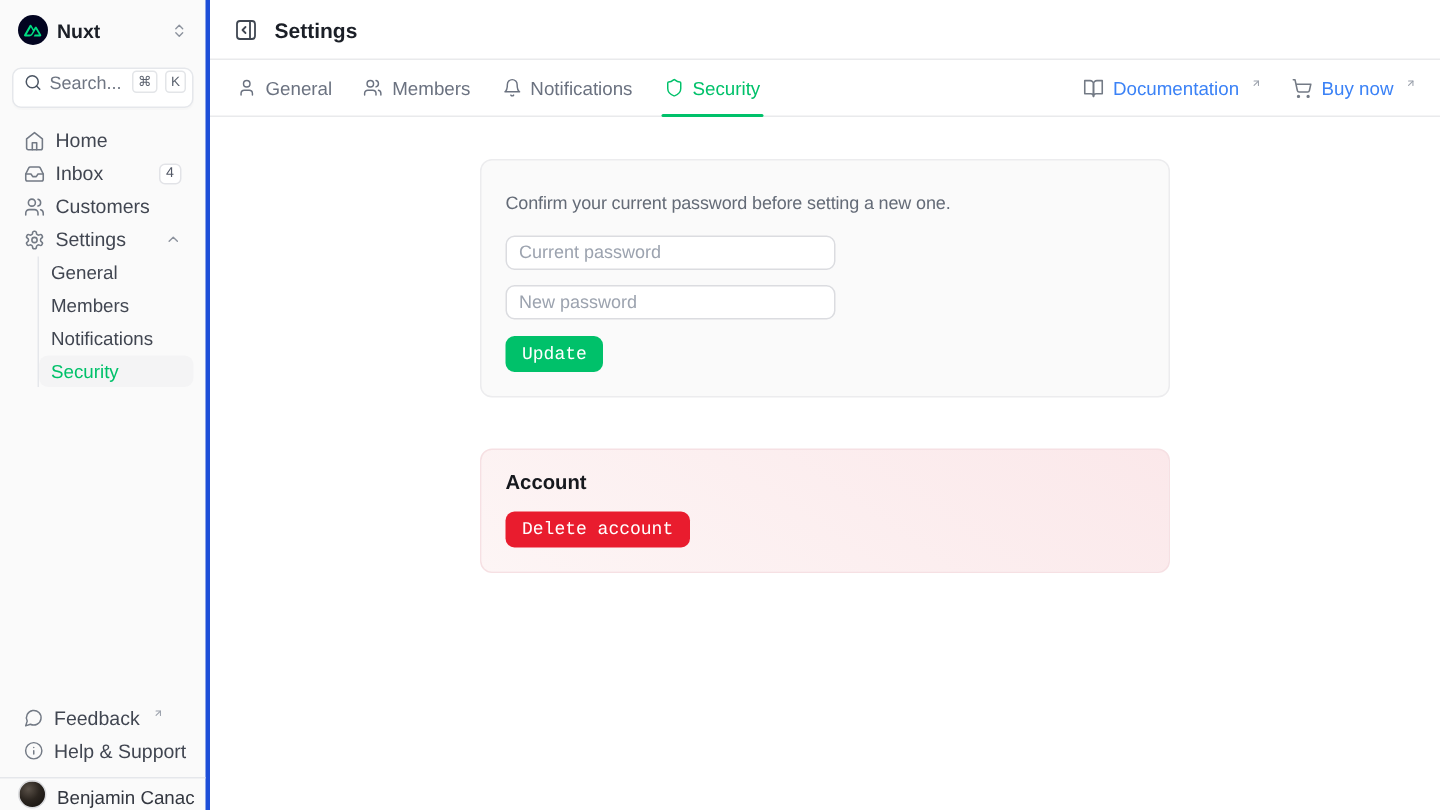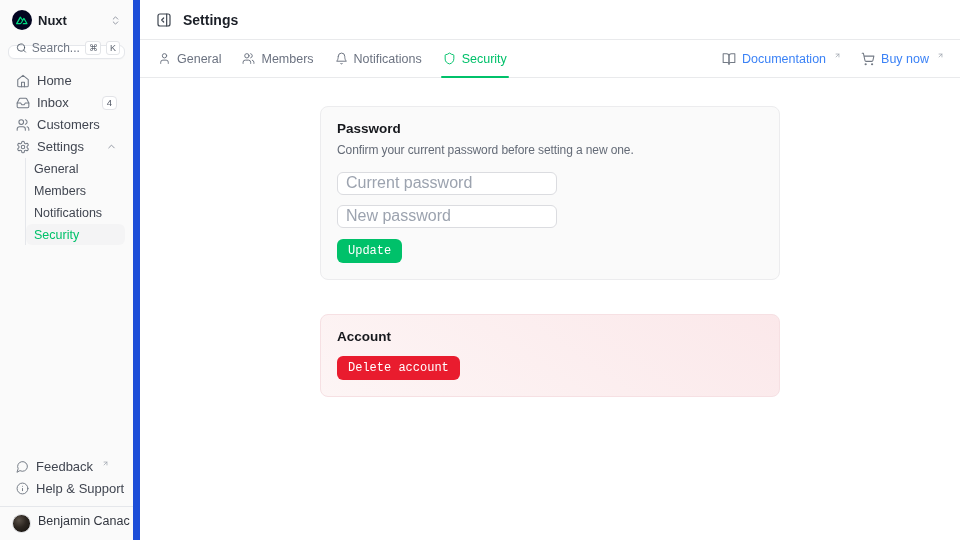--- a/index.html
+++ b/index.html
@@ -2,32 +2,32 @@
 <html><head>
 <meta charset="utf-8">
 <style>
   * { margin:0; padding:0; box-sizing:border-box; }
   html,body { width:960px; height:540px; overflow:hidden; background:#fff;
     font-family:"Liberation Sans","DejaVu Sans",sans-serif; color:#20242c; }
   svg { display:block; }
 
   
   .app { display:flex; width:960px; height:540px; }
-  .sidebar { width:140px; background:#fafafa; border-right:7px solid #1d4ed8;
+  .sidebar { width:140px; background:#fafafa; border-right:3px solid #1d4ed8;
     display:flex; flex-direction:column; flex-shrink:0; }
   .main { flex:1; display:flex; flex-direction:column; background:#fff; min-width:0; }
 
   
   .side-top { padding:9px 8px 0 8px; }
   .team-row { display:flex; align-items:center; gap:6px; padding:1px 4px; border-radius:6px; cursor:pointer; }
   .logo-circle { width:20px; height:20px; border-radius:50%; background:#020420;
     display:flex; align-items:center; justify-content:center; flex-shrink:0; }
   .team-name { font-size:13px; font-weight:700; color:#1b1f27; flex:1; }
   .icon-muted { color:#8b919c; }
-  .search-box { margin-top:14px; height:14px; background:#fff; border:1px solid #e5e7eb;
+  .search-box { margin-top:14px; height:27px; background:#fff; border:1px solid #e5e7eb;
     border-radius:6px; display:flex; align-items:center; padding:0 4px 8px 7px; gap:5px;
     box-shadow:0 1px 1px rgba(0,0,0,.02); cursor:text; }
   .search-ph { font-size:12px; color:#6f7683; flex:1; }
   .kbd { font-size:9px; color:#5d6470; border:1px solid #e3e5e8; background:#fff;
     border-radius:3px; padding:1px 3px; line-height:1.2; min-width:14px; text-align:center; }
 
   
   .nav { padding:11px 8px 0 8px; }
   .nav-item { display:flex; align-items:center; gap:7px; height:21px; padding:0 8px;
     border-radius:6px; cursor:pointer; margin-bottom:1px; }
@@ -37,21 +37,21 @@
     padding:0.5px 4px; background:#fff; }
   .sub-list { margin-left:17px; border-left:1px solid #e5e7eb; margin-top:1px; }
   .sub-item { display:flex; align-items:center; height:21px; padding:0 8px; border-radius:6px;
     font-size:12.5px; color:#414651; cursor:pointer; margin-bottom:1px; }
   .sub-item.active { background:#f4f4f5; color:#00c16a; }
 
   
   .side-spacer { flex:1; }
   .side-foot { padding:0 8px 6px 8px; }
   .ext-arrow { color:#9aa0ab; margin-left:2px; margin-bottom:6px; }
-  .user-row { border-top:1px solid #e5e7eb; padding:7px 12px; display:flex; align-items:flex-start;
+  .user-row { border-top:1px solid #e5e7eb; padding:1px 12px; display:flex; align-items:flex-end;
     gap:7px; cursor:pointer; }
   .avatar { width:19px; height:19px; border-radius:50%; flex-shrink:0;
     background:radial-gradient(circle at 35% 30%, #5a5148 0%, #2c2620 45%, #120f0c 100%);
     border:1px solid #d9dadd; }
   .user-name { font-size:12.5px; color:#32363f; flex:1; white-space:nowrap; }
 
   
   .header { height:40px; border-bottom:1px solid #e9eaec; display:flex; align-items:center;
     padding:0 16px; gap:11px; flex-shrink:0; }
   .header-title { font-size:14px; font-weight:700; color:#1b1f27; }
@@ -74,21 +74,21 @@
 
   
   .content { flex:1; overflow:auto; padding:28px 0; }
   .card { width:460px; margin:0 auto; border-radius:8px; padding:14px 16px 16px 16px; }
   .card-password { background:#fafafa; border:1px solid #ececee; }
   .card-account { background:linear-gradient(35deg,#fdf5f5 0%,#fbe8ea 100%);
     border:1px solid #f6e0e3; margin-top:34px; }
   .card-title { font-size:13.5px; font-weight:700; color:#16181d; }
   .card-desc { font-size:12px; color:#646b77; margin-top:5px; line-height:1.55; letter-spacing:-0.1px; }
   .field { display:block; width:220px; height:23px; margin-top:12px; border:1px solid #dbdce0;
-    border-radius:6px; background:#fff; padding:0 8px; font-size:16px; color:#16181d;
+    border-radius:6px; background:#fff; padding:0 8px; font-size:12px; color:#16181d;
     font-family:"Liberation Sans","DejaVu Sans",sans-serif; outline:none; }
   .field + .field { margin-top:10px; }
   .field::placeholder { color:#9ca3af; }
   .btn { display:inline-block; border:none; border-radius:6px; padding:5px 11px; font-size:12px;
     font-weight:500; color:#fff; cursor:pointer; margin-top:11px;
     font-family:Liberation Mono, monospace; }
   .btn-green { background:#00c16a; }
   .btn-red { background:#e91c2e; margin-top:12px; }
 </style>
 </head>
@@ -270,21 +270,20 @@
               <path d="M7 7h10v10"></path>
               <path d="M7 17 17 7"></path>
             </svg>
         </div>
       </div>
     </div>
 
     <div class="content">
 
       <section class="card card-password">
-        <h2 class="card-title">Password</h2>
         <p class="card-desc">Confirm your current password before setting a new one.</p>
         <input class="field" type="password" placeholder="Current password" style="">
         <input class="field" type="password" placeholder="New password" style="">
         <button class="btn btn-green">Update</button>
       </section>
 
       <section class="card card-account">
         <h2 class="card-title">Account</h2>
         <button class="btn btn-red">Delete account</button>
       </section>

